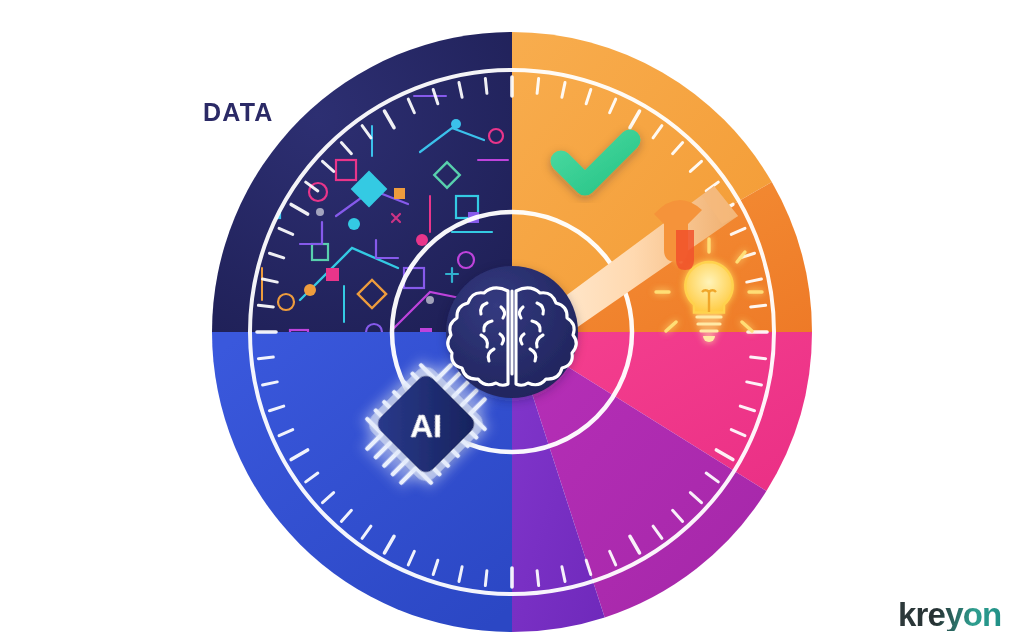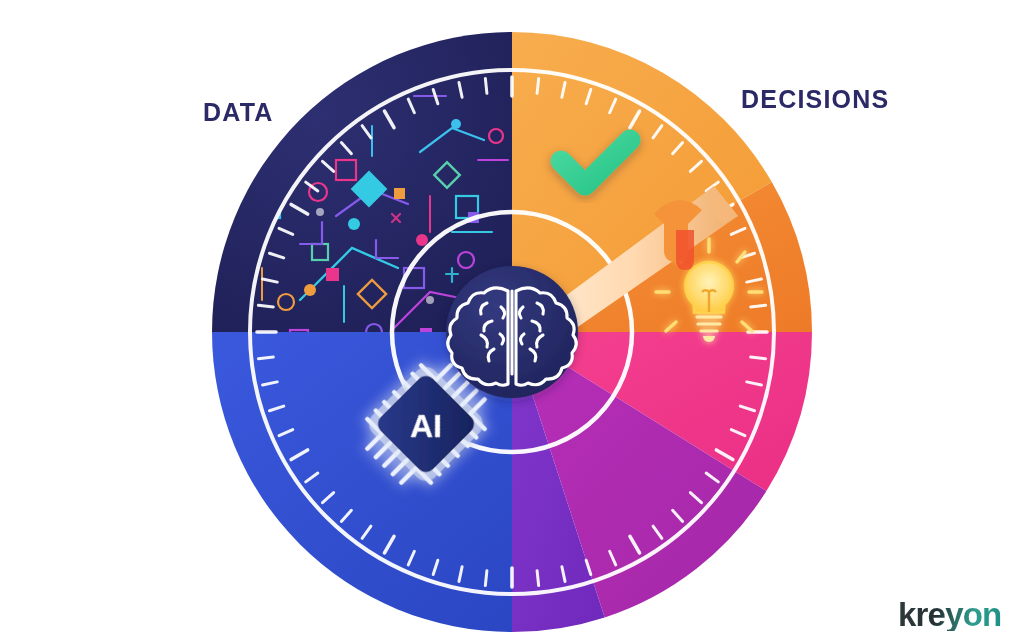--- a/index.html
+++ b/index.html
@@ -486,16 +486,15 @@
         <path d="M532 321 q9 2 8 10"></path>
         <path d="M543 335 q-8 4 -6 12"></path>
         <path d="M530 349 q8 4 5 12"></path>
         <path d="M523 307 q-6 5 -2 11"></path>
         <path d="M524 334 q-6 4 -2 10"></path>
       </g>
     </g>
   </svg>
 
   <div class="lbl" id="label-data">DATA</div>
-  <div class="lbl" id="label-decisions">DECISIONS</div>
   <div id="logo">kreyon</div>
 
 </div>
 
 </body></html>

